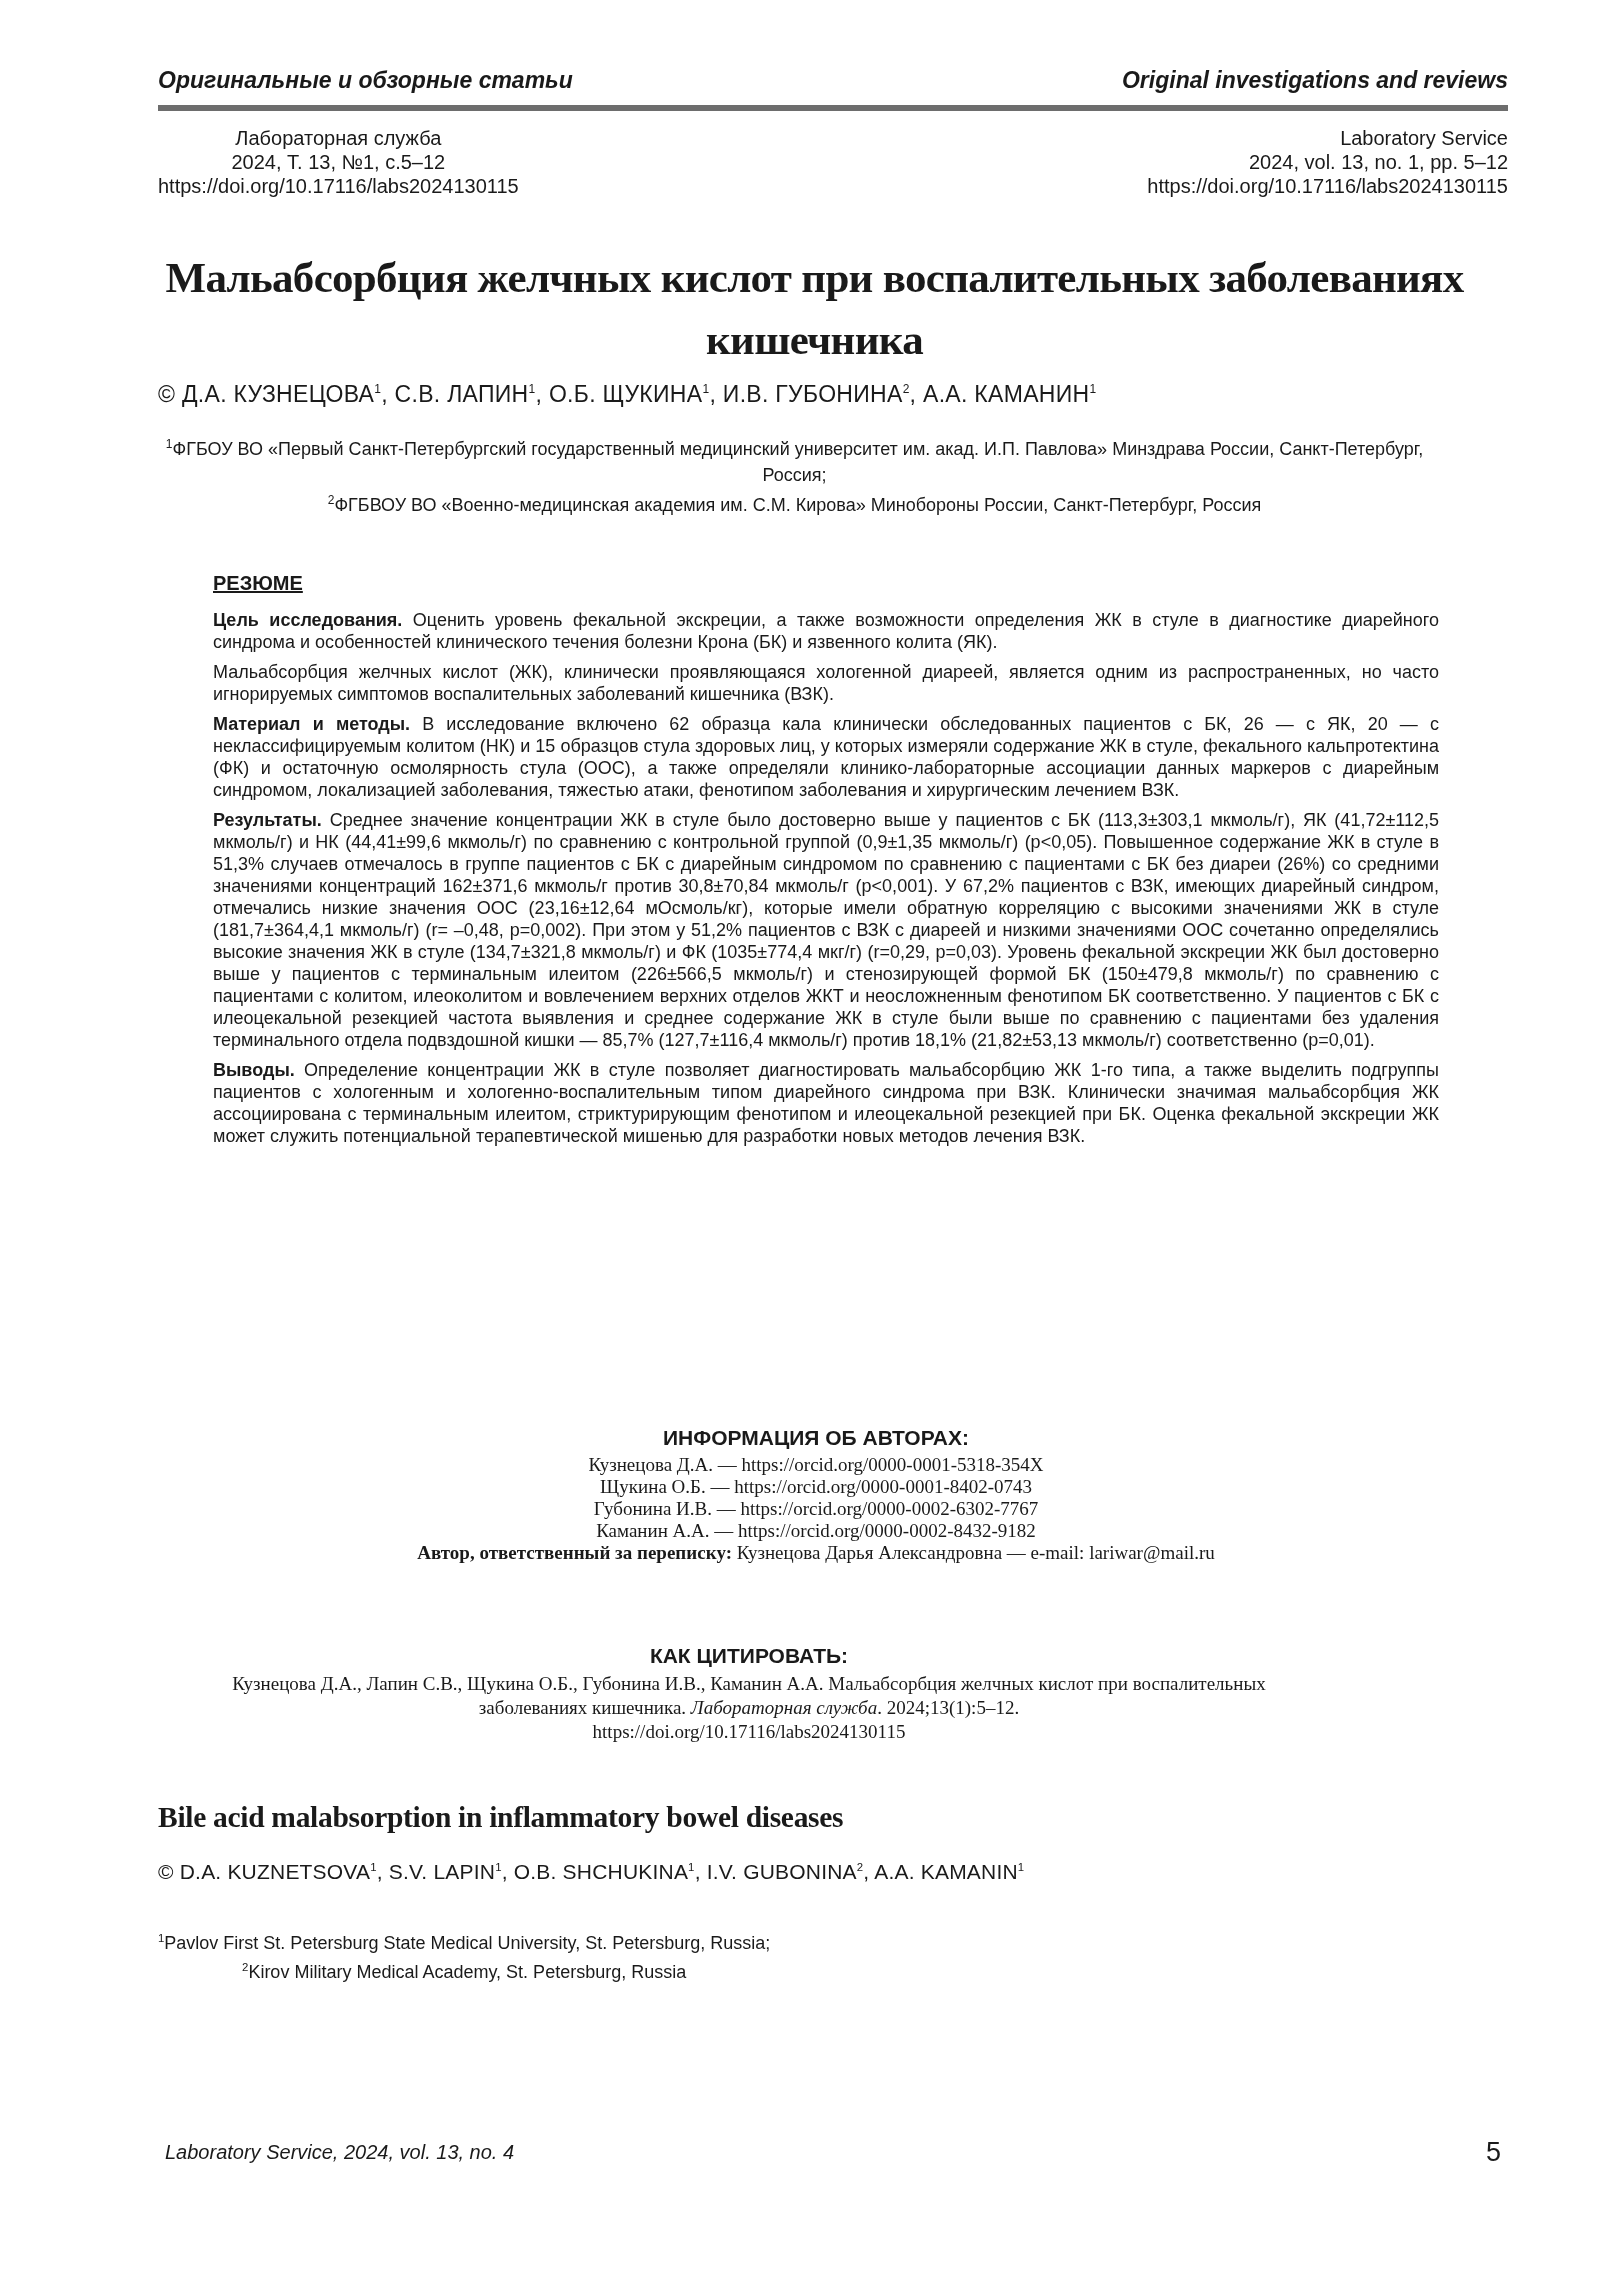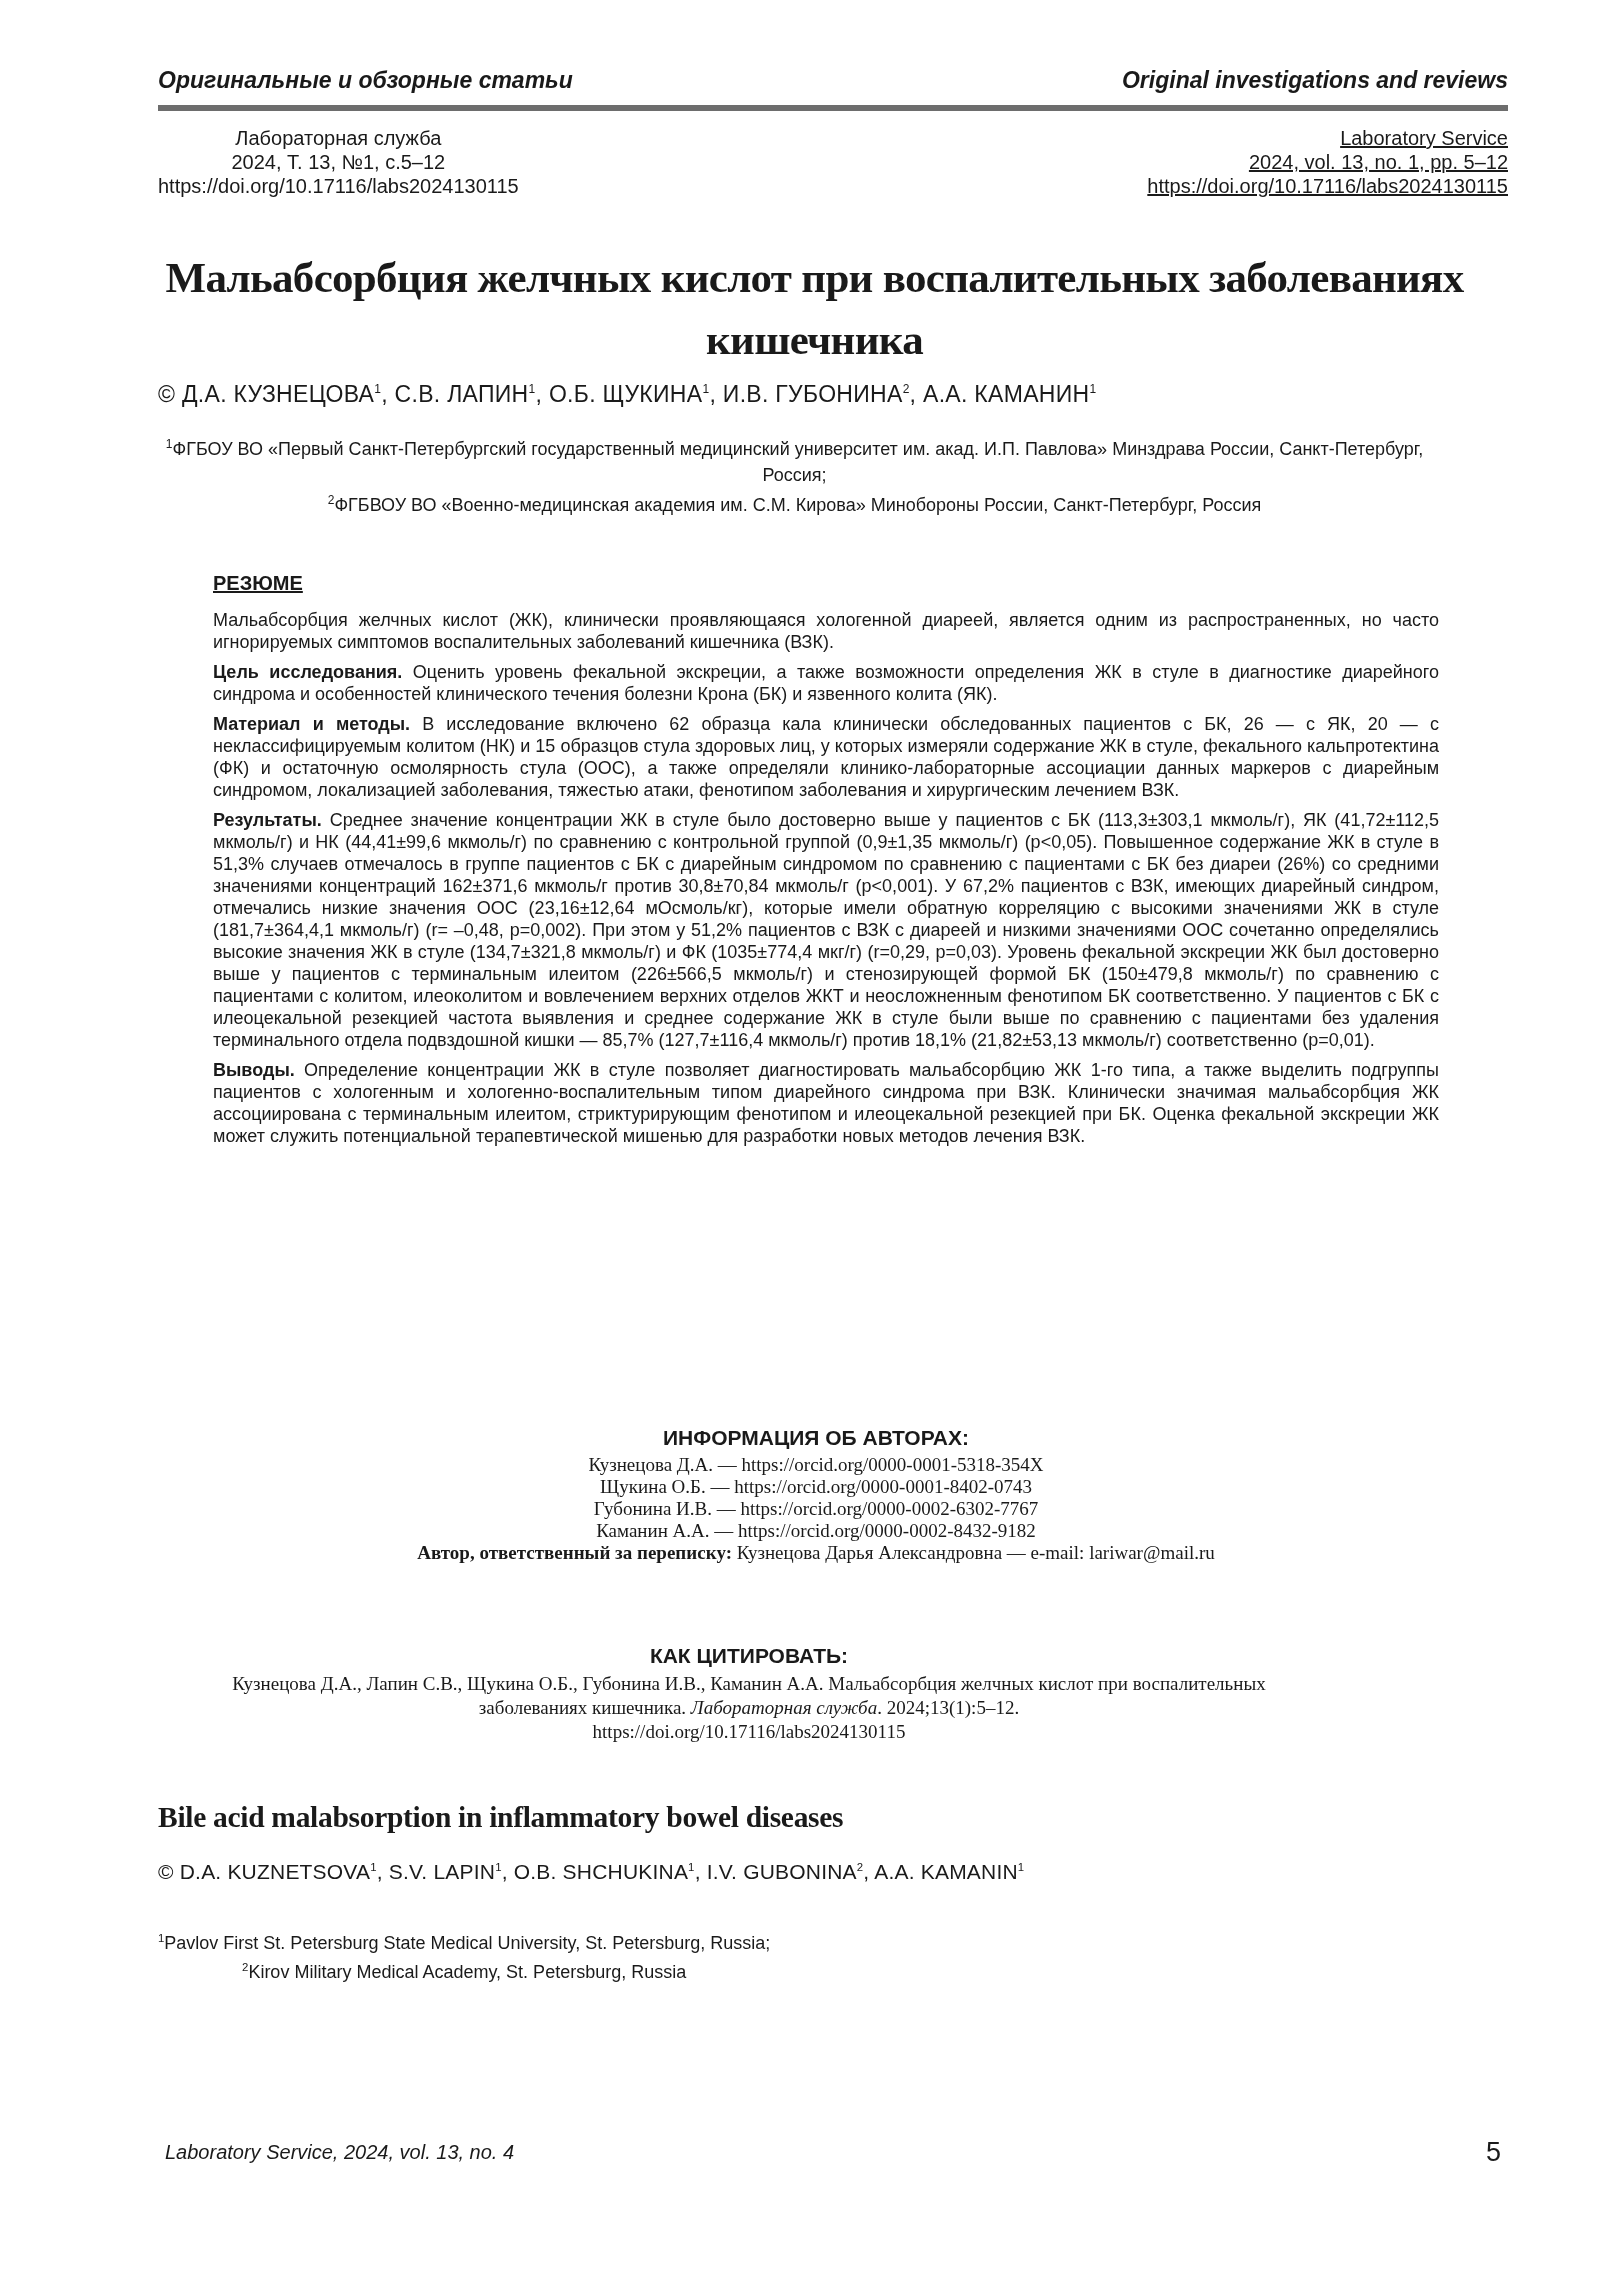--- a/index.html
+++ b/index.html
@@ -9,21 +9,21 @@
   .serif { font-family: "Liberation Serif", serif; }
 
   
   .run-left, .run-right { top: 67px; font-size: 23px; font-weight: bold; font-style: italic; }
   .run-left { left: 158px; }
   .run-right { right: 99px; text-align: right; }
   .rule { left: 158px; right: 99px; top: 105px; height: 6px; background: #6d6d6d; }
 
   .meta { top: 126px; font-size: 20px; line-height: 24px; }
   .meta-left { left: 158px; }
-  .meta-right { right: 99px; text-align: right; text-decoration: underline; }
+  .meta-right { right: 99px; text-align: right; }
 
   .title { left: 158px; top: 247px; width: 1313px; font-size: 43px; line-height: 62px; font-weight: bold; letter-spacing: -0.7px; }
   .authors { left: 158px; top: 381px; font-size: 23px; letter-spacing: 0.3px; }
   .authors sup, .affil sup { font-size: 12px; vertical-align: super; }
   .affil { left: 158px; top: 432px; font-size: 18px; line-height: 25.5px; width: 1273px; }
 
   .abstract { left: 213px; top: 572px; width: 1226px; font-size: 18px; line-height: 22px; text-align: justify; }
   .abstract .hdr { font-weight: bold; font-size: 20px; margin-bottom: 14.7px; text-decoration: underline; }
   .abstract p { margin: 0 0 8px 0; hyphens: auto; }
   .abstract .lbl { font-weight: bold; }
@@ -74,22 +74,22 @@
   <span>А.А. КАМАНИН</span><sup>1</sup>
 </div>
 
 <div class="abs affil sans">
   <div><sup>1</sup><span>ФГБОУ ВО «Первый Санкт-Петербургский государственный медицинский университет им. акад. И.П. Павлова» Минздрава России, Санкт-Петербург, Россия;</span></div>
   <div><sup>2</sup><span>ФГБВОУ ВО «Военно-медицинская академия им. С.М. Кирова» Минобороны России, Санкт-Петербург, Россия</span></div>
 </div>
 
 <div class="abs abstract sans" lang="ru">
   <div class="hdr">РЕЗЮМЕ</div>
+  <p><span class="lbl">Цель исследования.</span><span> Оценить уровень фекальной экскреции, а также возможности определения ЖК в стуле в диагностике диарейного синдрома и особенностей клинического течения болезни Крона (БК) и язвенного колита (ЯК).</span></p>
   <p>Мальабсорбция желчных кислот (ЖК), клинически проявляющаяся хологенной диареей, является одним из распространенных, но часто игнорируемых симптомов воспалительных заболеваний кишечника (ВЗК).</p>
-  <p><span class="lbl">Цель исследования.</span><span> Оценить уровень фекальной экскреции, а также возможности определения ЖК в стуле в диагностике диарейного синдрома и особенностей клинического течения болезни Крона (БК) и язвенного колита (ЯК).</span></p>
   <p><span class="lbl">Материал и методы.</span><span> В исследование включено 62 образца кала клинически обследованных пациентов с БК, 26 — с ЯК, 20 — с неклассифицируемым колитом (НК) и 15 образцов стула здоровых лиц, у которых измеряли содержание ЖК в стуле, фекального кальпротектина (ФК) и остаточную осмолярность стула (ООС), а также определяли клинико-лабораторные ассоциации данных маркеров с диарейным синдромом, локализацией заболевания, тяжестью атаки, фенотипом заболевания и хирургическим лечением ВЗК.</span></p>
   <p><span class="lbl">Результаты.</span><span> Среднее значение концентрации ЖК в стуле было достоверно выше у пациентов с БК (113,3±303,1 мкмоль/г), ЯК (41,72±112,5 мкмоль/г) и НК (44,41±99,6 мкмоль/г) по сравнению с контрольной группой (0,9±1,35 мкмоль/г) (p&lt;0,05). Повышенное содержание ЖК в стуле в 51,3% случаев отмечалось в группе пациентов с БК с диарейным синдромом по сравнению с пациентами с БК без диареи (26%) со средними значениями концентраций 162±371,6 мкмоль/г против 30,8±70,84 мкмоль/г (p&lt;0,001). У 67,2% пациентов с ВЗК, имеющих диарейный синдром, отмечались низкие значения ООС (23,16±12,64 мОсмоль/кг), которые имели обратную корреляцию с высокими значениями ЖК в стуле (181,7±364,4,1 мкмоль/г) (r= –0,48, p=0,002). При этом у 51,2% пациентов с ВЗК с диареей и низкими значениями ООС сочетанно определялись высокие значения ЖК в стуле (134,7±321,8 мкмоль/г) и ФК (1035±774,4 мкг/г) (r=0,29, p=0,03). Уровень фекальной экскреции ЖК был достоверно выше у пациентов с терминальным илеитом (226±566,5 мкмоль/г) и стенозирующей формой БК (150±479,8 мкмоль/г) по сравнению с пациентами с колитом, илеоколитом и вовлечением верхних отделов ЖКТ и неосложненным фенотипом БК соответственно. У пациентов с БК с илеоцекальной резекцией частота выявления и среднее содержание ЖК в стуле были выше по сравнению с пациентами без удаления терминального отдела подвздошной кишки — 85,7% (127,7±116,4 мкмоль/г) против 18,1% (21,82±53,13 мкмоль/г) соответственно (p=0,01).</span></p>
   <p><span class="lbl">Выводы.</span><span> Определение концентрации ЖК в стуле позволяет диагностировать мальабсорбцию ЖК 1-го типа, а также выделить подгруппы пациентов с хологенным и хологенно-воспалительным типом диарейного синдрома при ВЗК. Клинически значимая мальабсорбция ЖК ассоциирована с терминальным илеитом, стриктурирующим фенотипом и илеоцекальной резекцией при БК. Оценка фекальной экскреции ЖК может служить потенциальной терапевтической мишенью для разработки новых методов лечения ВЗК.</span></p>
 </div>
 
 <div class="abs info">
   <div class="sec-h">ИНФОРМАЦИЯ ОБ АВТОРАХ:</div>
   <div class="info-line">Кузнецова Д.А. — https://orcid.org/0000-0001-5318-354X</div>
   <div class="info-line">Щукина О.Б. — https://orcid.org/0000-0001-8402-0743</div>
   <div class="info-line">Губонина И.В. — https://orcid.org/0000-0002-6302-7767</div>

